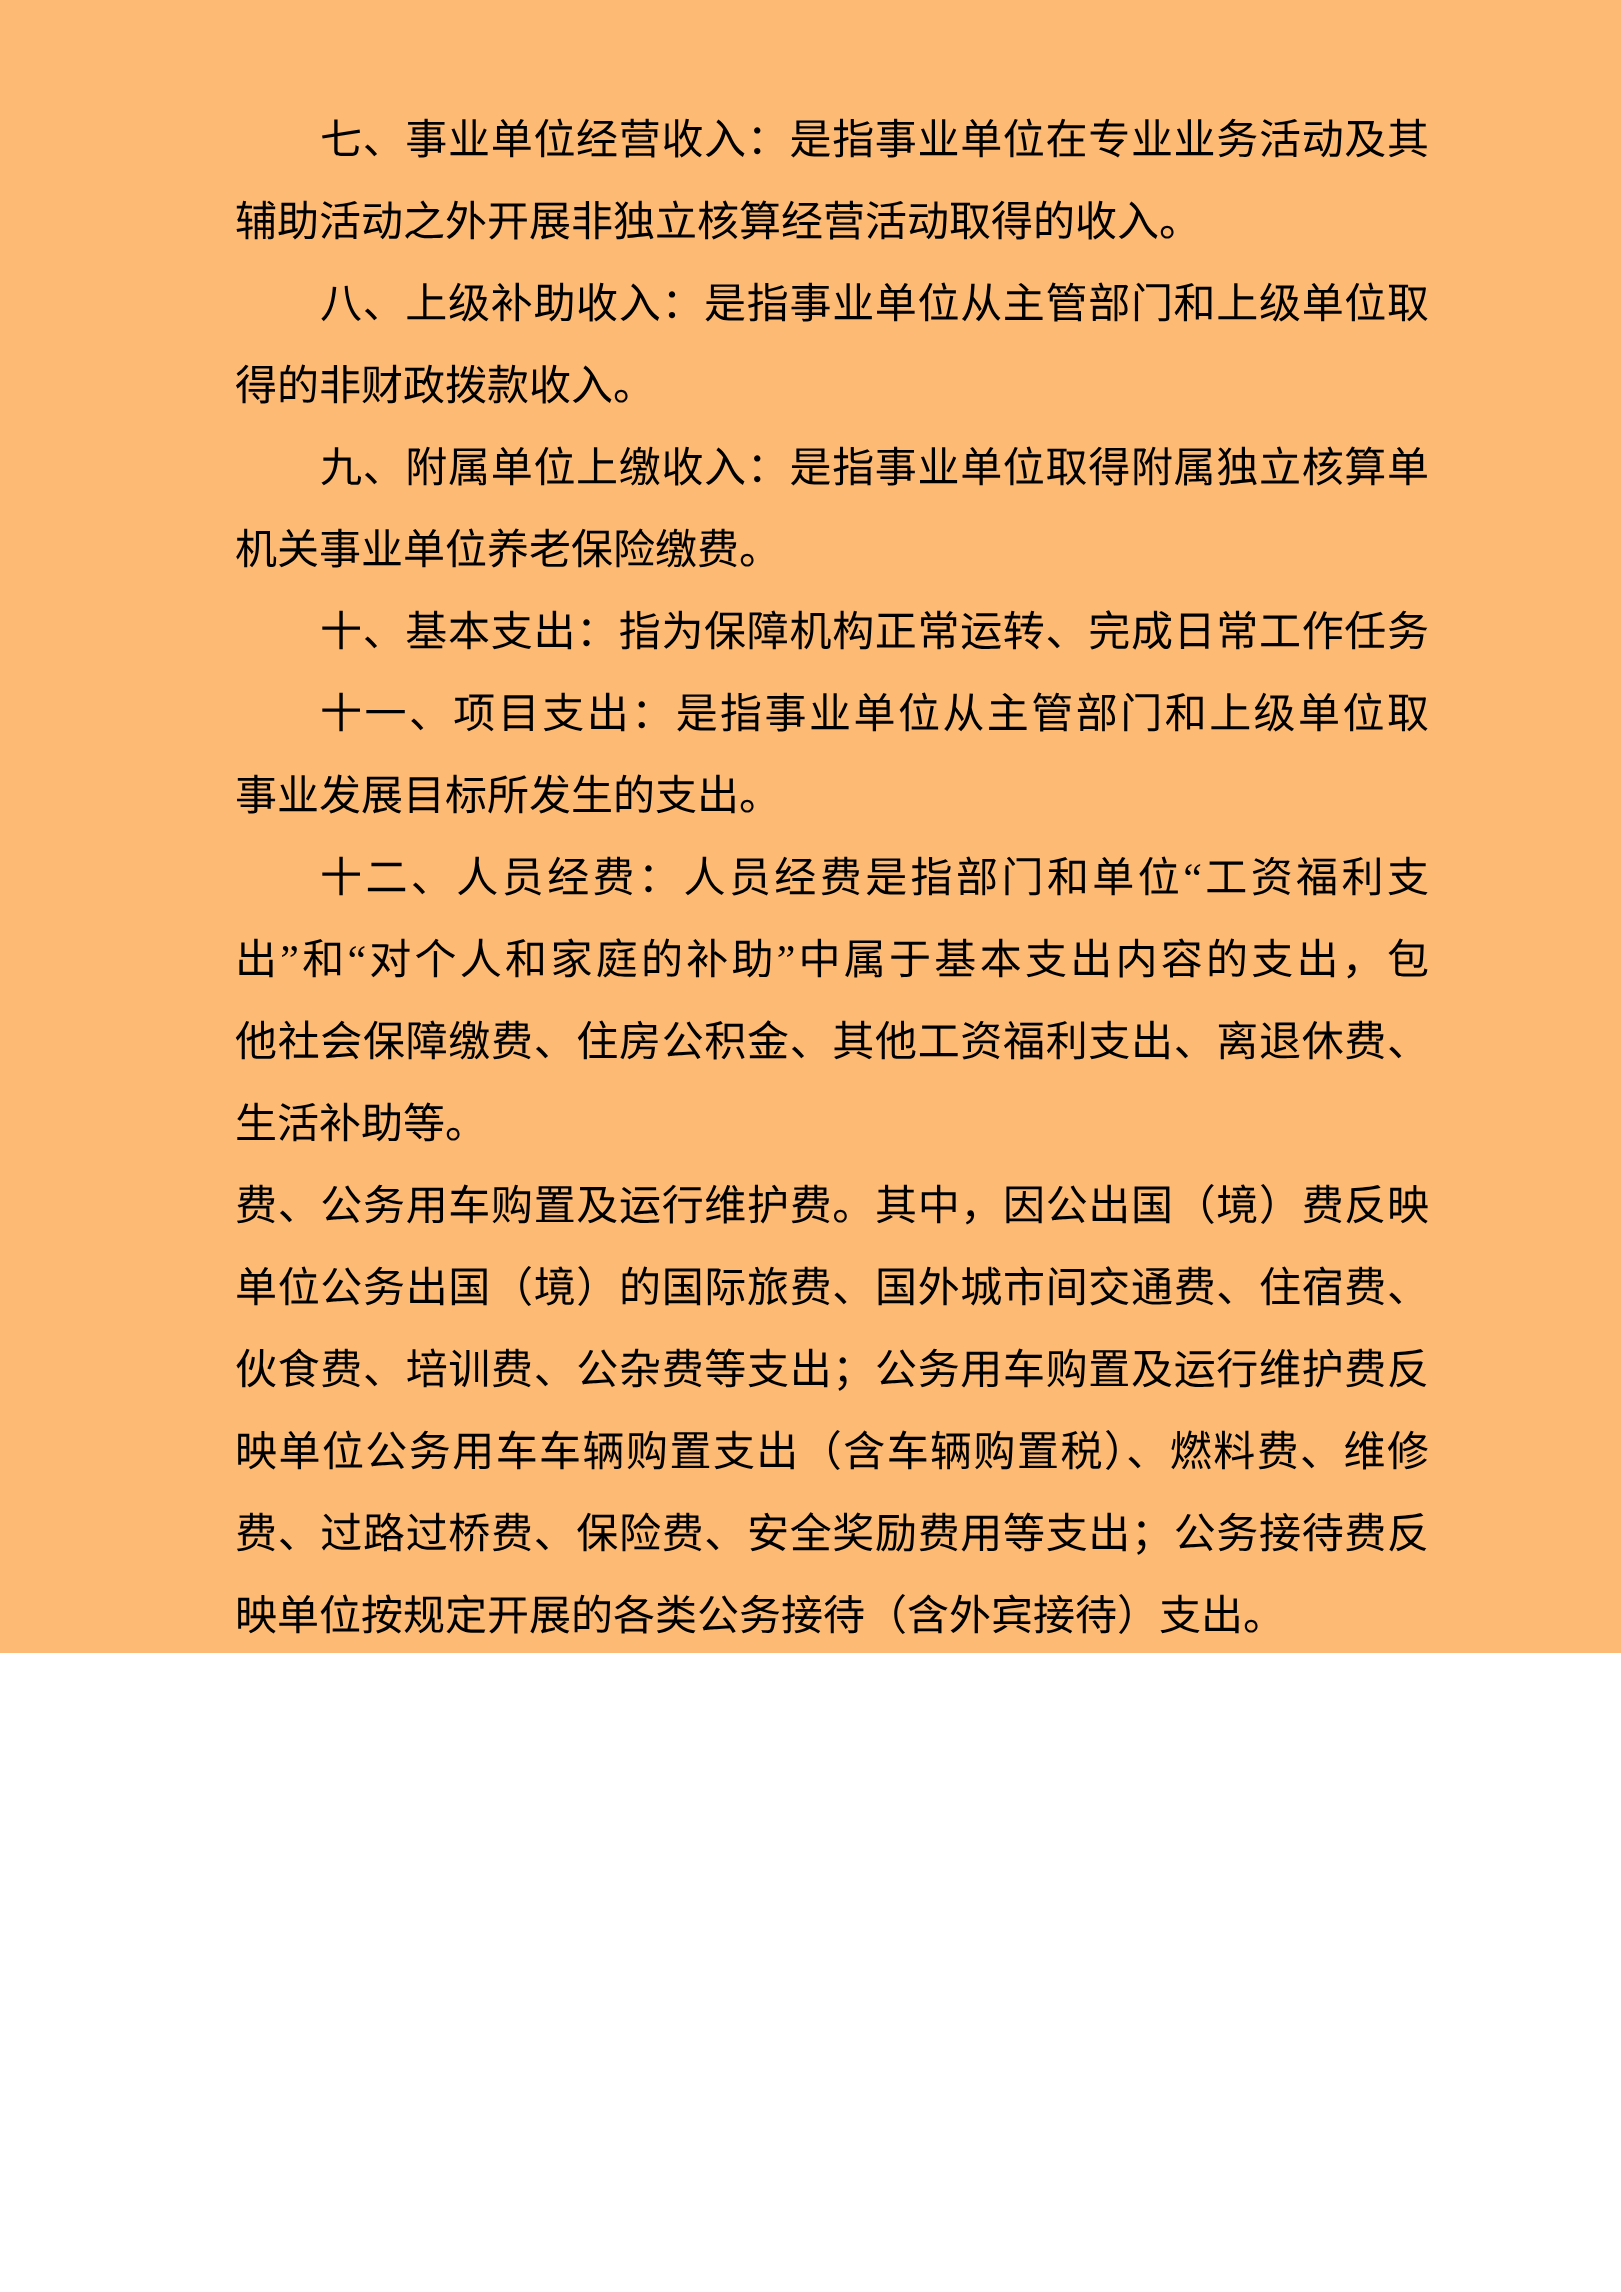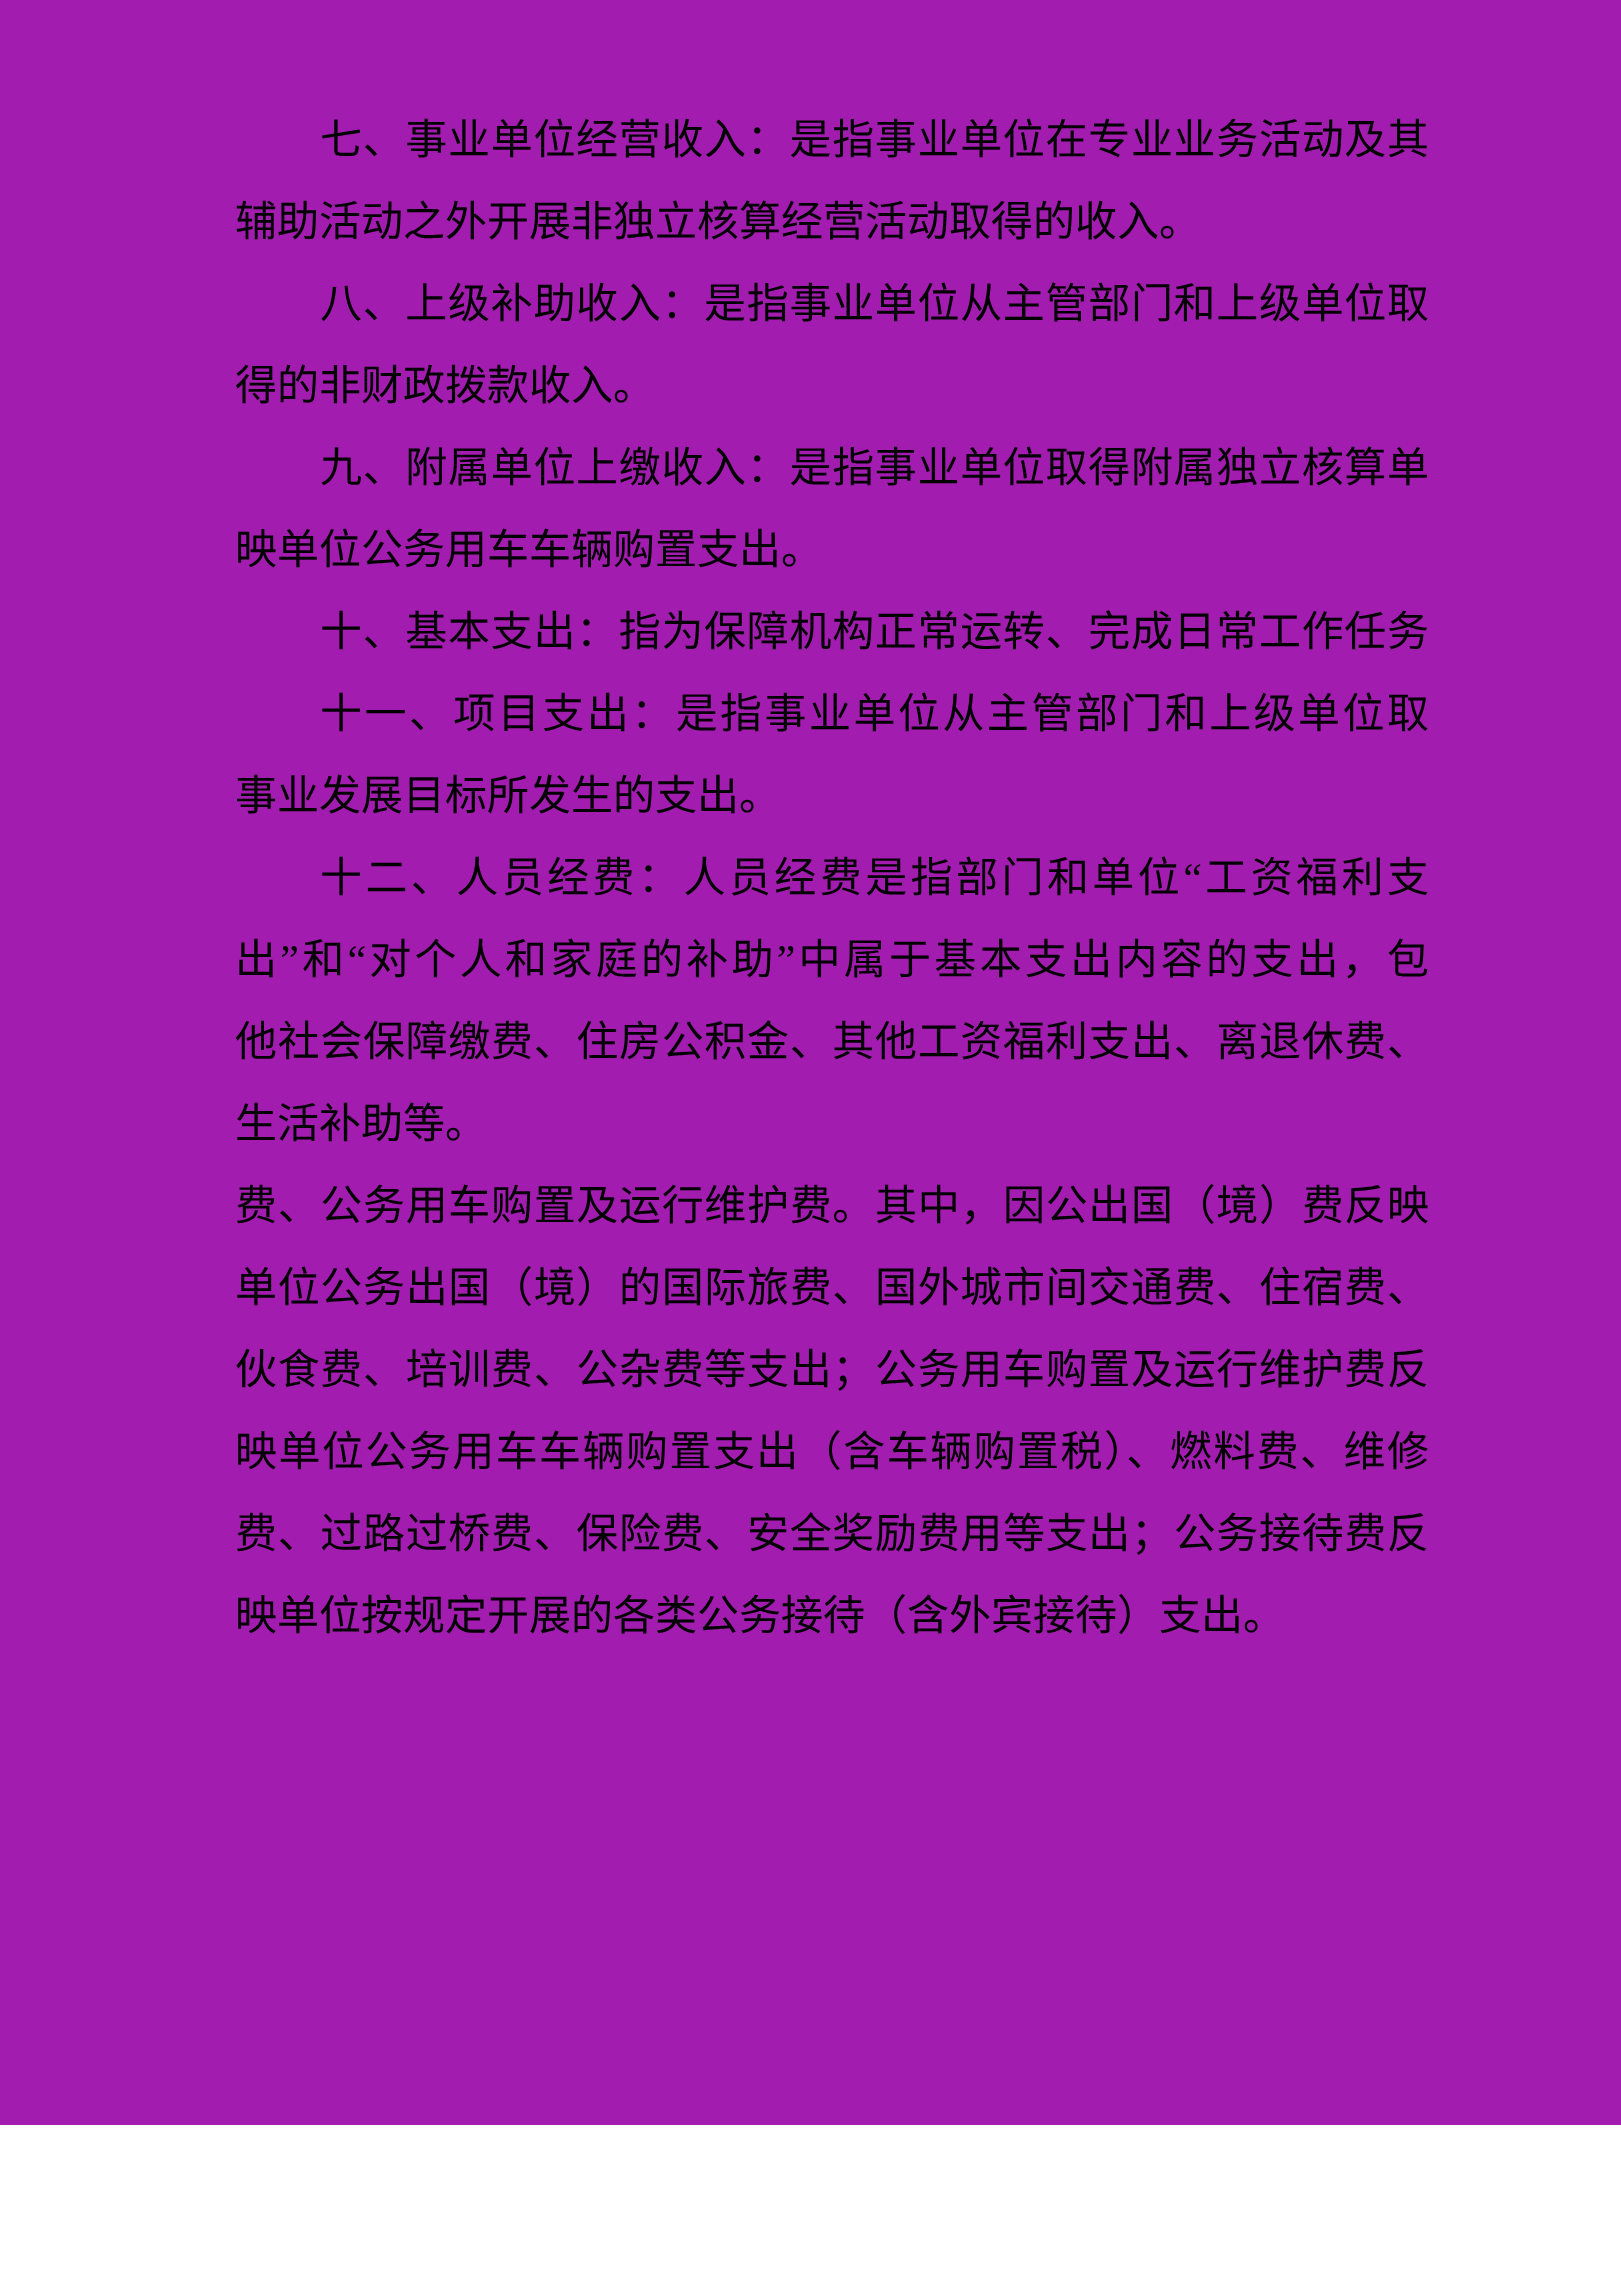--- a/index.html
+++ b/index.html
@@ -3,22 +3,22 @@
 <meta charset="utf-8">
 <style>
   html, body {
     margin: 0;
     padding: 0;
     background: #ffffff;
   }
   .page {
     position: relative;
     width: 1621px;
-    height: 2125px;
-    background: #a21caf;
+    height: 1653px;
+    background: #fdba74;
     overflow: hidden;
   }
   .text-block {
     position: absolute;
     left: 235px;
     top: 99px;
     width: 1194px;
   }
   .tline {
     font-family: "Liberation Serif", "DejaVu Serif", serif;
@@ -50,21 +50,21 @@
 </head>
 <body>
 
 <div class="page">
   <div class="text-block" id="text-block">
       <div class="tline first">七、事业单位经营收入：是指事业单位在专业业务活动及其</div>
       <div class="tline plast">辅助活动之外开展非独立核算经营活动取得的收入。</div>
       <div class="tline first">八、上级补助收入：是指事业单位从主管部门和上级单位取</div>
       <div class="tline plast">得的非财政拨款收入。</div>
       <div class="tline first">九、附属单位上缴收入：是指事业单位取得附属独立核算单</div>
-      <div class="tline plast">映单位公务用车车辆购置支出。</div>
+      <div class="tline plast">机关事业单位养老保险缴费。</div>
       <div class="tline first">十、基本支出：指为保障机构正常运转、完成日常工作任务</div>
       <div class="tline first">十一、项目支出：是指事业单位从主管部门和上级单位取</div>
       <div class="tline plast">事业发展目标所发生的支出。</div>
       <div class="tline first">十二、人员经费：人员经费是指部门和单位“工资福利支</div>
       <div class="tline">出”和“对个人和家庭的补助”中属于基本支出内容的支出，包</div>
       <div class="tline">他社会保障缴费、住房公积金、其他工资福利支出、离退休费、</div>
       <div class="tline plast">生活补助等。</div>
       <div class="tline">费、公务用车购置及运行维护费。其中，因公出国（境）费反映</div>
       <div class="tline">单位公务出国（境）的国际旅费、国外城市间交通费、住宿费、</div>
       <div class="tline">伙食费、培训费、公杂费等支出；公务用车购置及运行维护费反</div>

